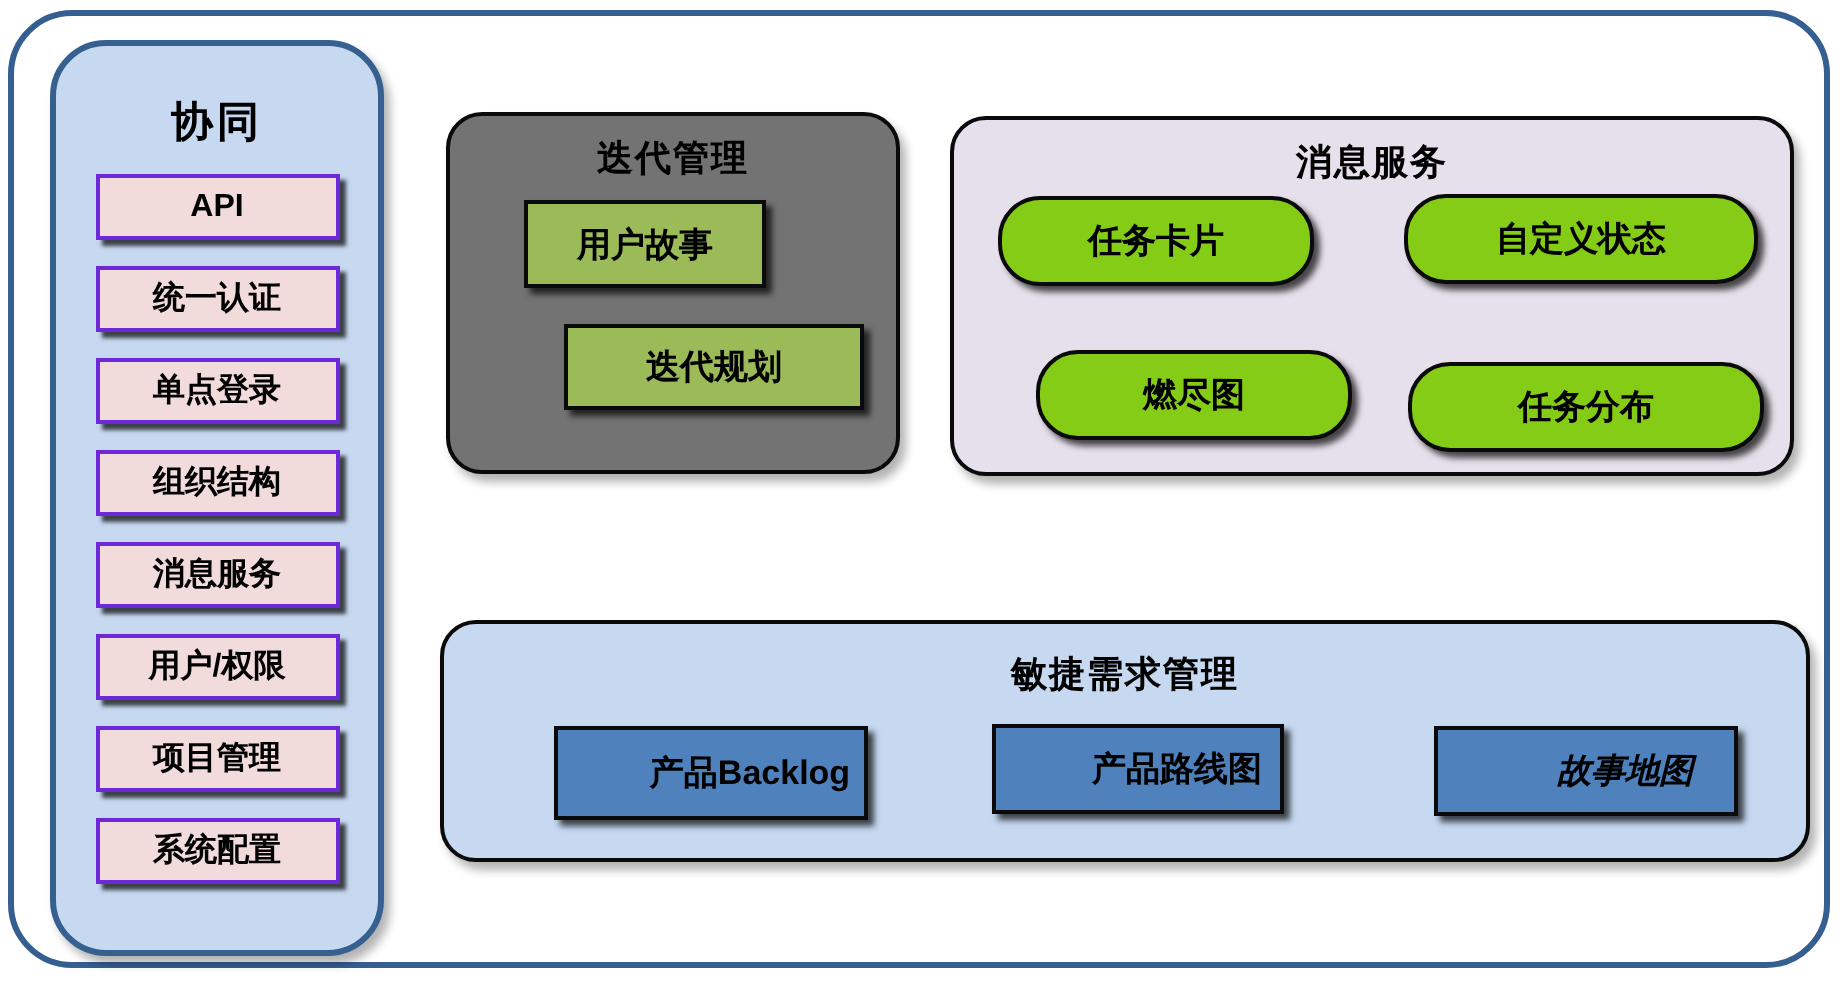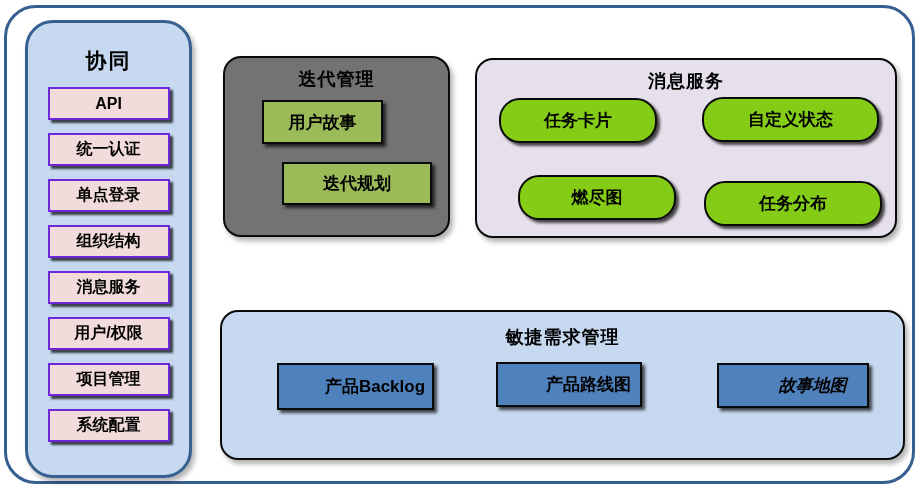--- a/index.html
+++ b/index.html
@@ -78,21 +78,21 @@
   .group-title {
     text-align: center;
     font-size: 18px;
     font-weight: bold;
     color: #000000;
     padding-top: 9px;
     letter-spacing: 1px;
   }
   .group-iteration { left: 216px; top: 48px; width: 227px; height: 181px; background: #737373; }
   .group-taskboard { left: 468px; top: 50px; width: 422px; height: 180px; background: #e6e0ec; }
-  .group-agile     { left: 213px; top: 302px; width: 685px; height: 150px; background: #c6d9f1; }
+  .group-agile     { left: 213px; top: 302px; width: 685px; height: 121px; background: #c6d9f1; }
   .box {
     position: absolute;
     border: 2.5px solid #0a0a0a;
     box-sizing: border-box;
     box-shadow: 3px 3px 3px rgba(0,0,0,0.70);
     display: flex;
     align-items: center;
     justify-content: center;
     font-size: 17px;
     font-weight: bold;

